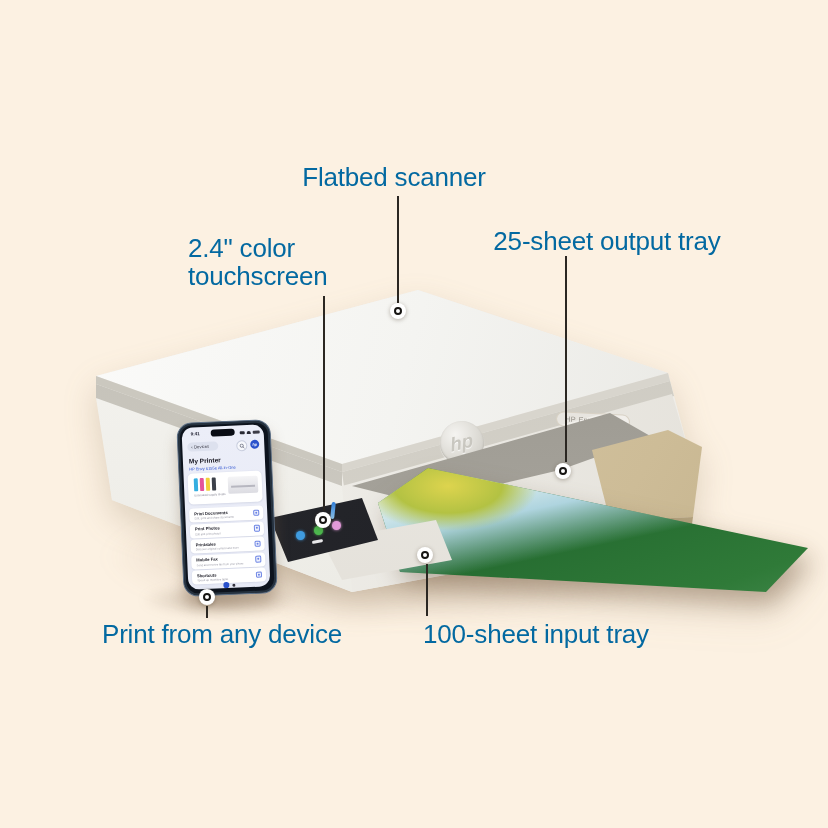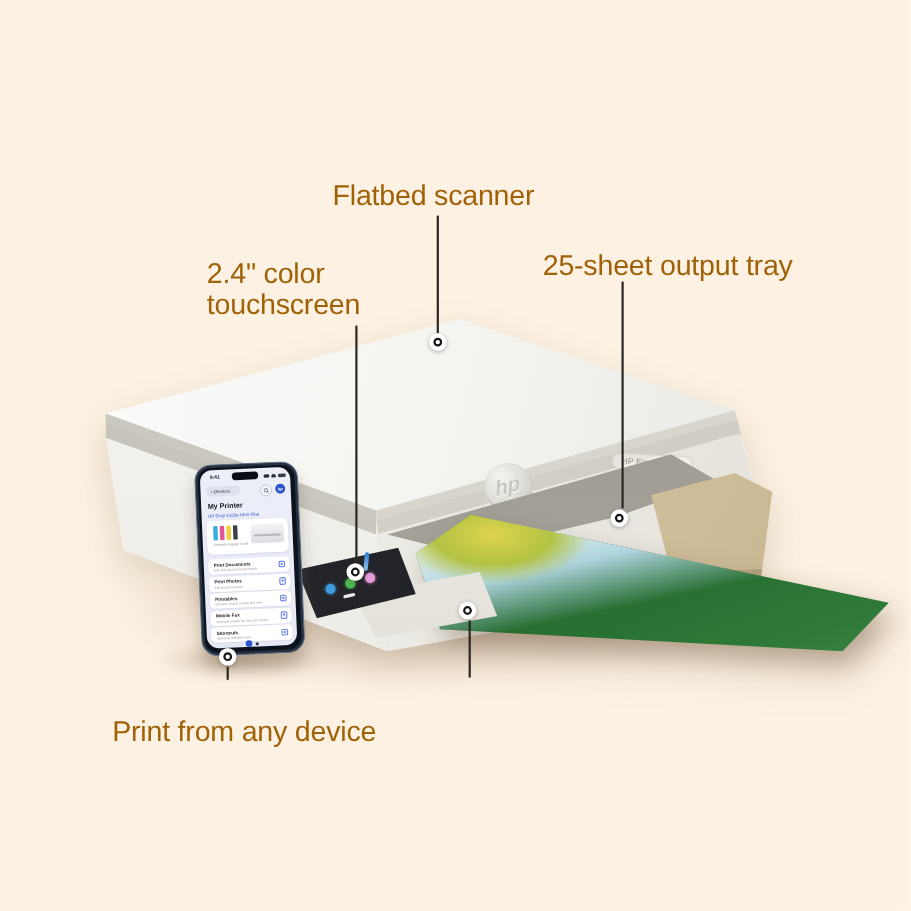--- a/index.html
+++ b/index.html
@@ -1,21 +1,21 @@
 <!DOCTYPE html>
 <html><head>
 <meta charset="utf-8">
 <style>
   html,body{margin:0;padding:0;}
   body{font-family:"Liberation Sans",sans-serif;}
   #stage{position:relative;width:828px;height:828px;background:#fcf1e2;overflow:hidden;}
   .abs{position:absolute;}
 
   
-  .lbl{position:absolute;font-size:26px;line-height:1.08;color:#a16207;letter-spacing:-0.2px;}
+  .lbl{position:absolute;font-size:26px;line-height:1.08;color:#0369a1;letter-spacing:-0.2px;}
   .lbl.center{text-align:center;}
   .cline{position:absolute;width:2px;background:#2b2username7;background:#2b2722;}
   .cdot{position:absolute;width:16px;height:16px;border-radius:50%;background:#fff;
         box-shadow:0 1px 4px rgba(60,45,30,.35);}
   .cdot::after{content:"";position:absolute;left:4px;top:4px;width:8px;height:8px;
         border-radius:50%;border:2.2px solid #17151 3;border:2.2px solid #171513;box-sizing:border-box;background:#fff;}
 
   #lbl-flatbed{left:254px;top:163px;width:280px;}
   #line-flatbed{left:397px;top:196px;height:107px;}
   #dot-flatbed{left:390px;top:303px;}
@@ -25,21 +25,21 @@
   #dot-touchscreen{left:315px;top:512px;}
 
   #lbl-output{left:467px;top:227px;width:280px;}
   #line-output{left:565px;top:256px;height:206px;}
   #dot-output{left:555px;top:463px;}
 
   #lbl-input{left:396px;top:620px;width:280px;}
   #line-input{left:426px;top:564px;height:52px;}
   #dot-input{left:417px;top:547px;}
 
-  #lbl-device{left:82px;top:620px;width:280px;margin-top:31px;}
+  #lbl-device{left:82px;top:620px;width:280px;}
   #line-device{left:206px;top:606px;height:12px;}
   #dot-device{left:199px;top:589px;}
 
   
   #ground-shadow{left:100px;top:492px;width:590px;height:130px;
     background:radial-gradient(ellipse at 50% 50%, rgba(140,110,82,.40), rgba(140,110,82,0) 70%);
     filter:blur(9px);}
   #phone-ground-shadow{left:140px;top:582px;width:160px;height:36px;
     background:radial-gradient(ellipse, rgba(120,95,70,.42), rgba(120,95,70,0) 70%);filter:blur(5px);}
 
@@ -255,15 +255,16 @@
 
   <div class="cdot" id="dot-flatbed"></div>
   <div class="cdot" id="dot-touchscreen"></div>
   <div class="cdot" id="dot-output"></div>
   <div class="cdot" id="dot-input"></div>
   <div class="cdot" id="dot-device"></div>
 
   <div class="lbl center" id="lbl-flatbed">Flatbed scanner</div>
   <div class="lbl" id="lbl-touchscreen">2.4" color touchscreen</div>
   <div class="lbl center" id="lbl-output">25-sheet output tray</div>
+  <div class="lbl center" id="lbl-input">100-sheet input tray</div>
   <div class="lbl center" id="lbl-device">Print from any device</div>
 
 </div>
 
 </body></html>

